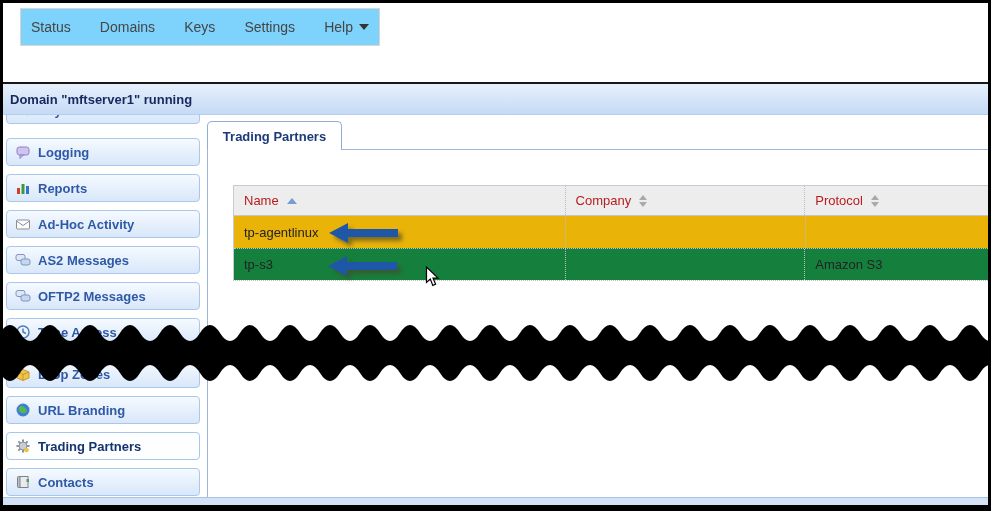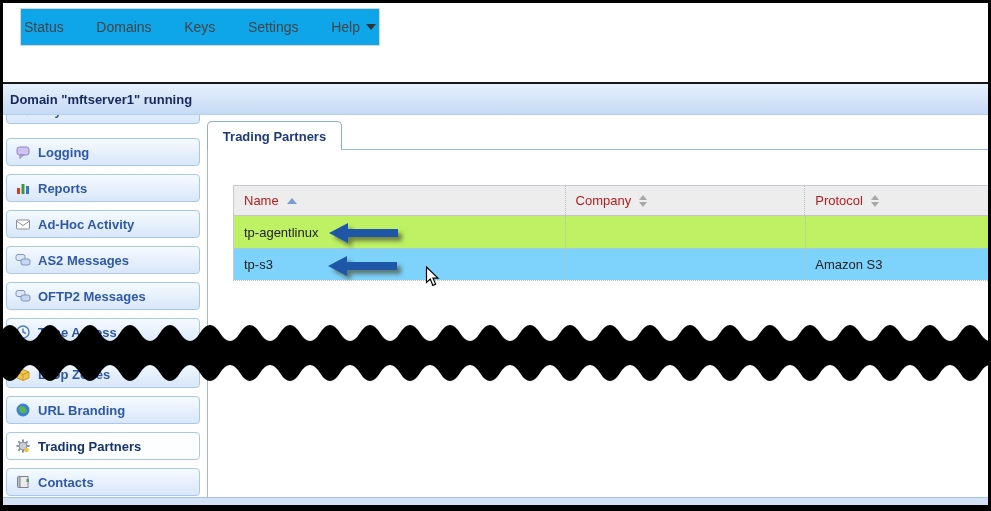--- a/index.html
+++ b/index.html
@@ -3,22 +3,22 @@
 <meta charset="utf-8">
 <style>
   * { margin:0; padding:0; box-sizing:border-box; }
   body { background:#888; font-family:"Liberation Sans","DejaVu Sans",sans-serif; }
   .frame { position:relative; width:991px; height:511px; background:#000; }
   .screen { position:absolute; left:3px; top:3px; width:985px; height:502px;
             background:#fff; overflow:hidden; }
 
   
   .menubar { position:absolute; left:17px; top:5px; width:360px; height:38px;
-             background:#0ea5e9; border:1px solid #d7d7d7; display:flex; align-items:center;
-             justify-content:space-between; padding:0 3px;gap:19px; }
+             background:#7dd3fc; border:1px solid #d7d7d7; display:flex; align-items:center;
+             justify-content:space-between; padding:0 10px;gap:19px; }
   .menu-item { font-size:14px; color:#454545; display:flex; align-items:center; gap:6px; cursor:default; }
   .caret-down { width:0; height:0; border-left:5px solid transparent; border-right:5px solid transparent;
                 border-top:6px solid #333; display:inline-block; }
 
   
   .crop-divider { position:absolute; left:0; top:79px; width:985px; height:2px; background:#181818; }
   .domainbar { position:absolute; left:0; top:81px; width:985px; height:31px; z-index:10;
                background:linear-gradient(#e6f0fc,#c5daf5); border-bottom:1px solid #b6cdeb;
                display:flex; align-items:center; padding-left:7px;
                font-size:13px; font-weight:bold; color:#16295f; }
@@ -39,23 +39,23 @@
          background:#fff; border:1px solid #8fadd6; border-bottom:none; border-radius:5px 5px 0 0;
          display:flex; align-items:center; justify-content:center;
          font-size:13px; font-weight:bold; color:#1c3a78; cursor:pointer; }
 
   
   .table { position:absolute; left:230px; top:182px; width:755px;
            border-top:1px solid #c4cbd6; border-left:1px solid #c4cbd6;
            border-bottom:1px dotted #c3c3c3; font-size:13px; }
   .thead { display:flex; height:30px; background:#ededee; border-bottom:1px solid #c6c6c6; color:#b91c1c; }
   .th { display:flex; align-items:center; padding-left:10px; cursor:pointer; }
-  .trow { display:flex; height:32px; background:#bef264; color:#222; cursor:pointer; }
+  .trow { display:flex; height:32px; background:#eab308; color:#222; cursor:pointer; }
   .trow + .trow { border-top:1px dotted #c3c3c3; }
-  .trow.hl { background:#7dd3fc; }
+  .trow.hl { background:#15803d; }
   .td { display:flex; align-items:center; padding-left:10px; }
   .c-name { width:332px; } .c-comp { width:240px; } .c-prot { width:183px; }
   .th.c-name, .th.c-comp, .td.c-name, .td.c-comp { border-right:1px dotted #bdbdbd; }
   .sort-asc { width:0; height:0; margin-left:8px; border-left:5px solid transparent;
               border-right:5px solid transparent; border-bottom:6px solid #7a9cd4; }
   .sort-both { display:inline-flex; flex-direction:column; gap:2px; margin-left:8px; }
   .sort-both b { display:block; width:0; height:0; border-left:4px solid transparent; border-right:4px solid transparent; }
   .sort-both b.up { border-bottom:5px solid #a9a9a9; }
   .sort-both b.dn { border-top:5px solid #a9a9a9; }
 

